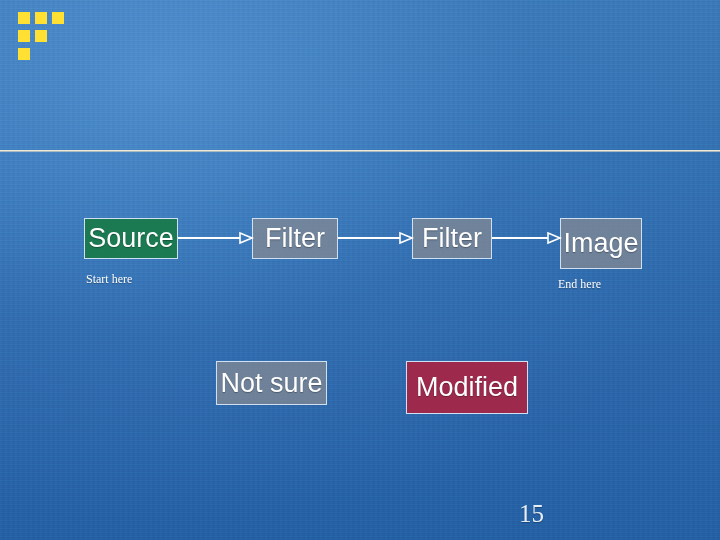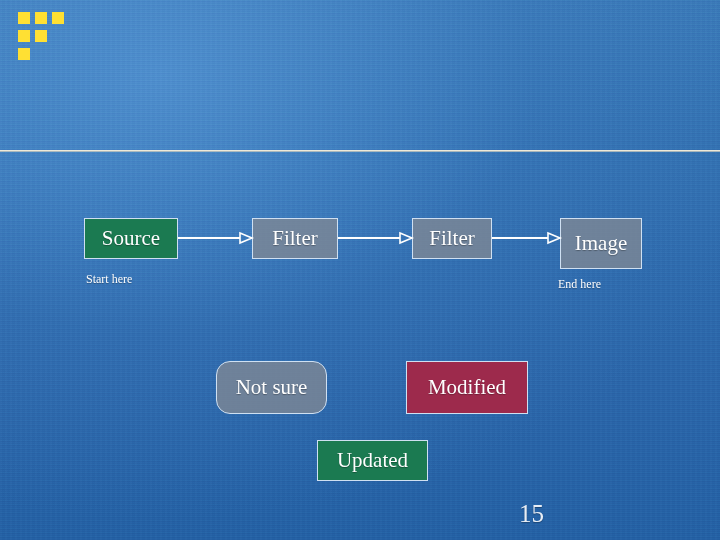--- a/index.html
+++ b/index.html
@@ -103,38 +103,38 @@
     height: 2px;
     background: linear-gradient(180deg, #f2efe0 0%, #e8e4d2 55%, rgba(120,130,140,0.55) 100%);
   }
 
   
   .node {
     position: absolute;
     box-sizing: border-box;
     border: 1px solid #cfe0f2;
     color: #ffffff;
-    font-family: Liberation Serif, serif;
-    font-size: 21px;
+    font-family: Liberation Sans, sans-serif;
+    font-size: 27px;
     display: flex;
     align-items: center;
     justify-content: center;
     text-shadow: 0 1px 1px rgba(0,0,0,0.30);
   }
 
   .fill-green { background: #1b7a51; }
   .fill-gray  { background: rgba(128,136,148,0.78); }
   .fill-red   { background: #9d2a4c; }
 
   #n-source { left: 84px;  top: 218px; width: 94px;  height: 41px; }
   #n-f1     { left: 252px; top: 218px; width: 86px;  height: 41px; }
   #n-f2     { left: 412px; top: 218px; width: 80px;  height: 41px; }
   #n-image  { left: 560px; top: 218px; width: 82px;  height: 51px; }
 
-  #n-notsure { left: 216px; top: 361px; width: 111px; height: 53px; border-radius: 14px; }
+  #n-notsure { left: 216px; top: 361px; width: 111px; height: 44px; }
   #n-modified{ left: 406px; top: 361px; width: 122px; height: 53px; }
   #n-updated { left: 317px; top: 440px; width: 111px; height: 41px; }
 
   
   .arrow {
     position: absolute;
     height: 14px;
   }
   .arrow svg { display: block; overflow: visible; }
 
@@ -207,17 +207,16 @@
       <line x1="0" y1="7" x2="56" y2="7" stroke="#ffffff" stroke-width="2"></line>
       <path d="M56 2 L68 7 L56 12 Z" fill="none" stroke="#ffffff" stroke-width="1.6"></path>
     </svg>
   </div>
 
   <div class="caption" id="cap-start">Start here</div>
   <div class="caption" id="cap-end">End here</div>
 
   <div class="node fill-gray" id="n-notsure">Not sure</div>
   <div class="node fill-red" id="n-modified">Modified</div>
-  <div class="node fill-green" id="n-updated">Updated</div>
 
   <div id="slide-number">15</div>
 
 </div>
 
 </body></html>

